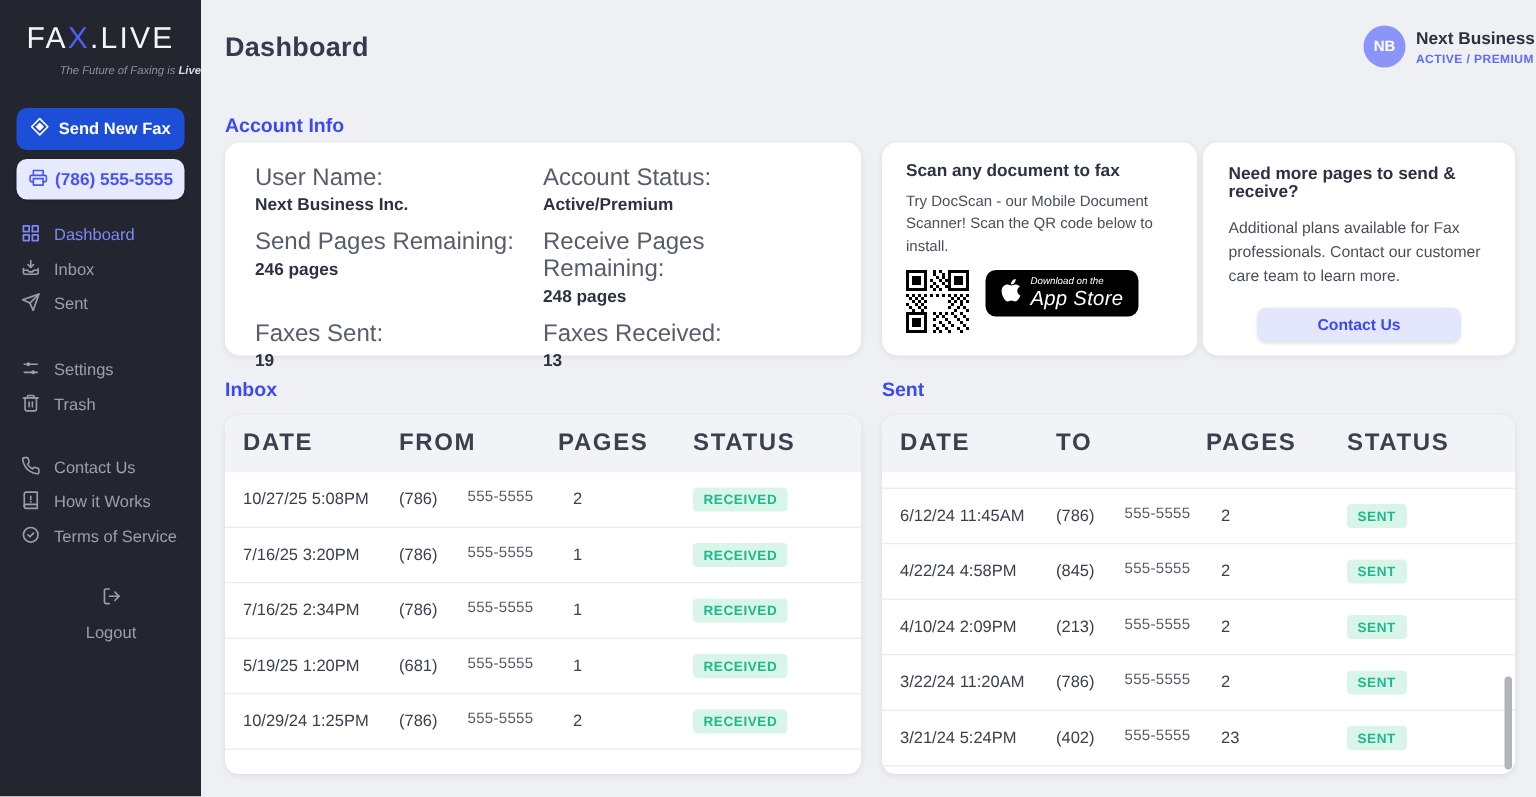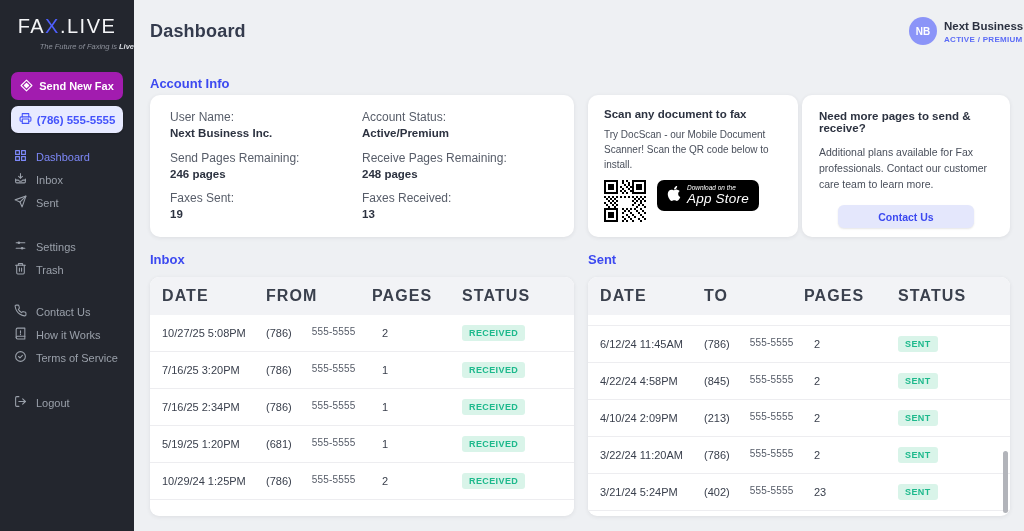--- a/index.html
+++ b/index.html
@@ -16,38 +16,38 @@
     position:absolute; left:0; top:0; width:134px; height:531px;
     background:#23262e;
   }
   .logo { text-align:center; padding-top:15px; color:#f4f5f7;
           font-size:20px; letter-spacing:1.5px; font-weight:400; }
   .logo .x { color:#4f5ffb; }
   .tagline { text-align:right; margin-top:4px; font-size:7.5px;
              font-style:italic; color:#8e929c; }
   .tagline b { color:#d9dce2; }
   .btn-send {
-    margin:21px 11px 0; height:28px; background:#a21caf; border-radius:7px;
+    margin:21px 11px 0; height:28px; background:#1d4ed8; border-radius:7px;
     display:flex; align-items:center; justify-content:center; gap:6px;
     color:#fff; font-size:11px; font-weight:700; cursor:pointer;
   }
   .btn-phone {
     margin:6px 11px 0; height:27px; background:#e7eaff; border-radius:7px;
     display:flex; align-items:center; justify-content:center; gap:5px;
     color:#4453fb; font-size:11.5px; font-weight:700; cursor:pointer;
     box-shadow:0 1px 2px rgba(0,0,0,.25);
   }
   .nav { margin-top:12px; }
   .nav-item {
     height:23px; display:flex; align-items:center; gap:9px;
     padding-left:14px; font-size:11px; color:#9aa0aa; cursor:pointer;
   }
   .nav-item.active { color:#7d88f8; }
   .nav-item svg { flex:0 0 auto; }
-  .gap1 { margin-top:21px; } .gap2 { margin-top:19px; } .gap3 { margin-top:22px; }
+  .gap1 { margin-top:21px; } .gap2 { margin-top:19px; } .gap3 { margin-top:22px;flex-direction:column; }
 
   
   .main { position:absolute; left:134px; top:0; right:0; bottom:0; }
   .page-title { position:absolute; left:16px; top:21px; font-size:18px;
                 font-weight:700; color:#343b4d; letter-spacing:.2px; }
   .user { position:absolute; left:775px; top:17px; display:flex; gap:7px;
           align-items:flex-start; white-space:nowrap; cursor:pointer; }
   .avatar { width:28px; height:28px; border-radius:50%; background:#8b94f8;
             color:#fff; font-size:10px; font-weight:700;
             display:flex; align-items:center; justify-content:center; }
@@ -58,21 +58,21 @@
   .sec-title { position:absolute; font-size:13px; font-weight:700; color:#3c49f0; }
   .t-account { left:16px; top:76px; }
   .t-inbox   { left:16px; top:252px; }
   .t-sent    { left:454px; top:252px; }
 
   .card { position:absolute; background:#fff; border-radius:10px;
           box-shadow:0 1px 4px rgba(40,40,60,.09); }
   .card-account { left:16px;  top:95px; width:424px; height:142px;
                   padding:15px 20px; display:grid;
                   grid-template-columns:1fr 1fr; row-gap:10px; }
-  .field-label { font-size:12px; color:#575d69; }
+  .field-label { font-size:16px; color:#575d69; }
   .field-value { font-size:11.5px; font-weight:700; color:#2c3240; margin-top:3px; }
 
   .card-scan  { left:454px; top:95px; width:210px; height:142px; padding:13px 16px; }
   .card-title { font-size:11.5px; font-weight:700; color:#2c3240; }
   .card-body  { margin-top:7px; font-size:10px; color:#494f5b; line-height:1.5; }
   .scan-row   { margin-top:8px; display:flex; align-items:flex-start; gap:11px;font-style:italic; }
   .qr { width:42px; height:42px; }
   .appstore { height:31px; background:#000; border-radius:7px; color:#fff;
               display:flex; align-items:center; gap:6px; padding:0 10px;
               cursor:pointer; }

